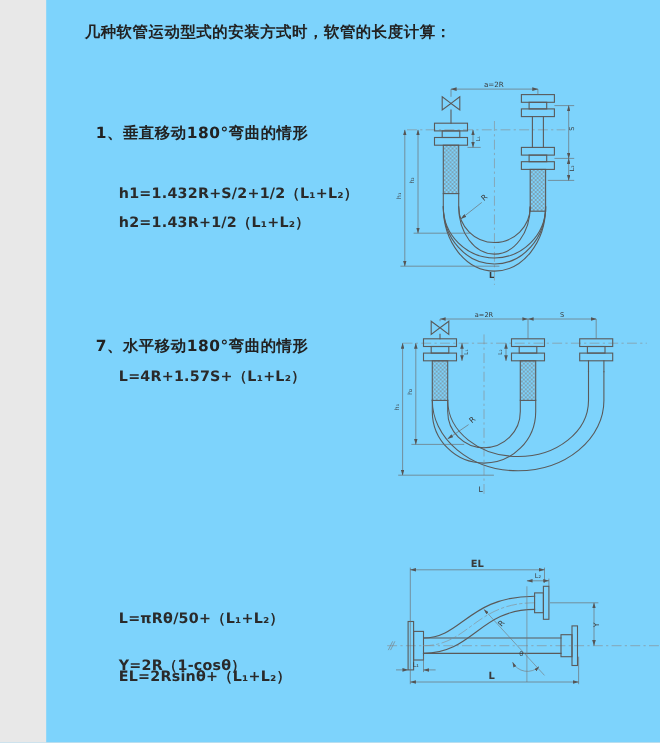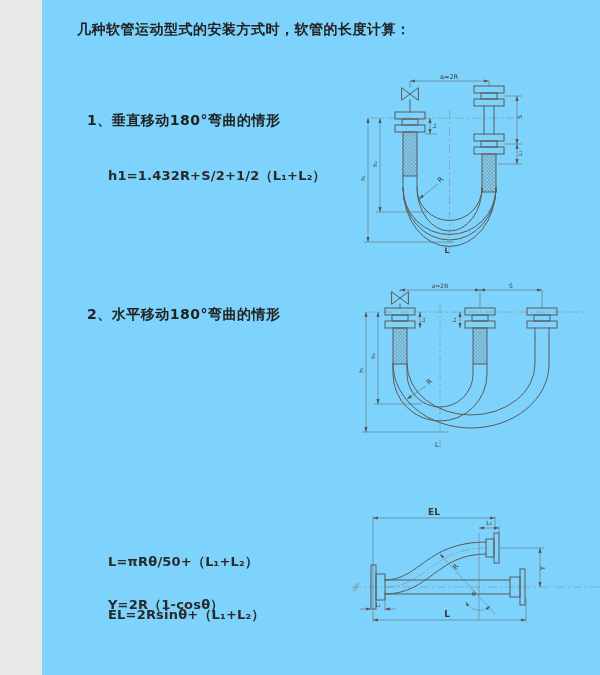--- a/index.html
+++ b/index.html
@@ -17,22 +17,24 @@
 </style>
 </head>
 <body>
 
 <div class="page">
 
   <div class="title">几种软管运动型式的安装方式时，软管的长度计算：</div>
 
   <div class="sec-heading" style="top:112px">1、垂直移动180°弯曲的情形</div>
   <div class="formula" style="top:167px">h1=1.432R+S/2+1/2（L₁+L₂）</div>
-
-  <div class="sec-heading" style="top:306px">2、水平移动180°弯曲的情形</div>
+  <div class="formula" style="top:193px">h2=1.43R+1/2（L₁+L₂）</div>
+
+  <div class="sec-heading" style="top:306px">7、水平移动180°弯曲的情形</div>
+  <div class="formula" style="top:333px">L=4R+1.57S+（L₁+L₂）</div>
 
   <div class="formula" style="top:553px">L=πRθ/50+（L₁+L₂）</div>
   <div class="formula" style="top:596px">Y=2R（1-cosθ）</div>
   <div class="formula" style="top:606px">EL=2Rsinθ+（L₁+L₂）</div>
 
   <svg class="diagram" style="left:310px;top:72px" width="290" height="190" viewBox="0 0 290 190">
     <defs>
       <marker id="m1" viewBox="0 0 10 6" refX="9.5" refY="3" markerWidth="9" markerHeight="5.4" orient="auto-start-reverse">
         <path d="M0,0 L10,3 L0,6 Z" fill="#555"></path>
       </marker>

